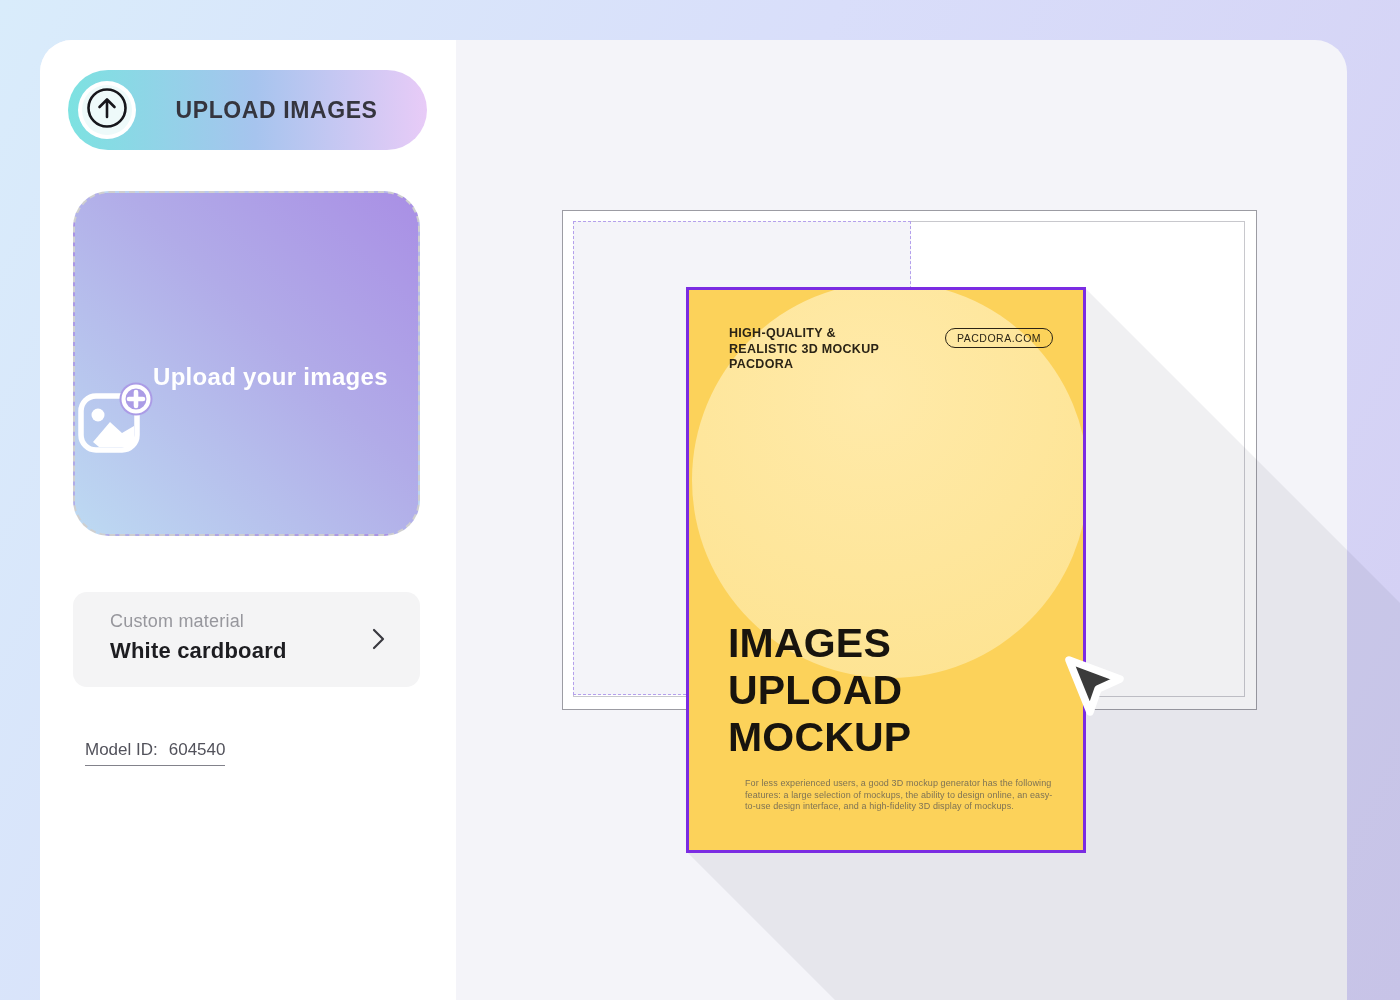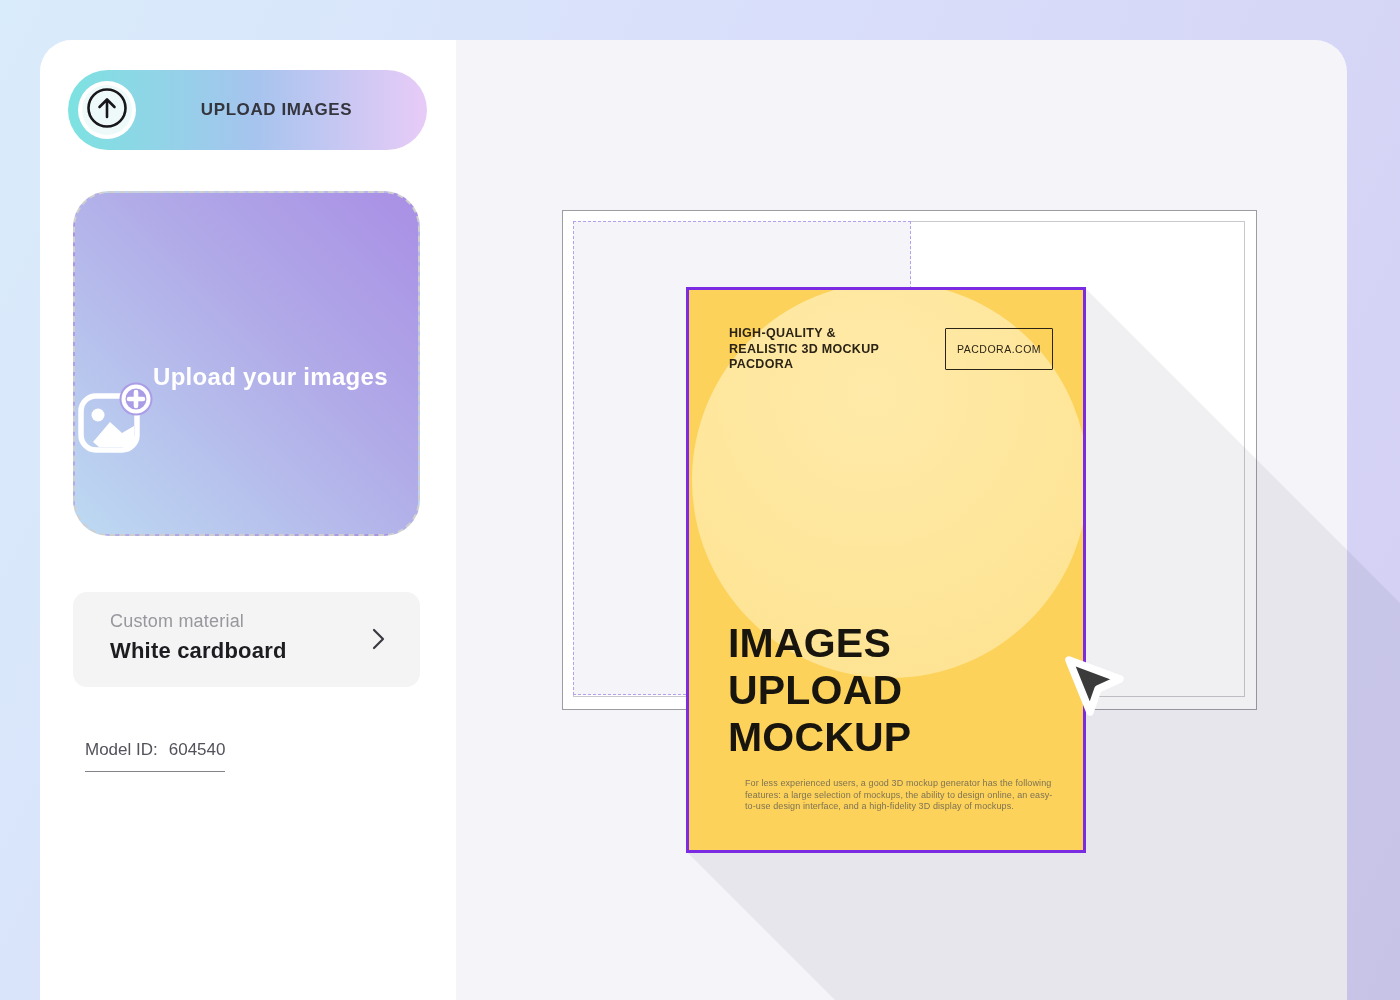--- a/index.html
+++ b/index.html
@@ -23,40 +23,40 @@
   .pill-circle{
     position:absolute;left:10px;top:11px;width:58px;height:58px;border-radius:50%;
     background:#ffffff;display:flex;align-items:center;justify-content:center;
   }
   .pill-circle-inner{
     width:50px;height:50px;border-radius:50%;background:#eefafa;
     display:flex;align-items:center;justify-content:center;
   }
   .pill-label{
     flex:1;text-align:center;padding-left:58px;
-    font-size:17px;font-weight:700;letter-spacing:.6px;color:#35353e;
+    font-size:23px;font-weight:700;letter-spacing:.6px;color:#35353e;
   }
   .dropzone{
     position:absolute;left:33px;top:151px;width:343px;height:341px;border-radius:36px;
     border:2px dashed #cfcfcf;
     background:linear-gradient(to top right,#bddaf2 0%,#b1abe8 58%,#a98fe5 100%);
     display:flex;flex-direction:row;align-items:center;cursor:pointer;
   }
   .dropzone-icon{margin-top:112px;}
   .dropzone-label{margin-top:26px;color:#ffffff;font-size:24px;font-weight:700;letter-spacing:.3px;}
   .material-card{
     position:absolute;left:33px;top:552px;width:347px;height:95px;border-radius:14px;
     background:#f4f4f5;cursor:pointer;
   }
   .material-label{position:absolute;left:37px;top:19px;font-size:18px;color:#97979d;letter-spacing:.2px;}
   .material-value{position:absolute;left:37px;top:46px;font-size:22px;font-weight:700;color:#1d1d21;letter-spacing:.2px;}
   .material-chevron{position:absolute;right:30px;top:34px;}
   .model-id{
     position:absolute;left:45px;top:700px;display:inline-block;
-    font-size:17px;color:#52525b;border-bottom:1.5px solid #82828b;padding-bottom:11px;cursor:pointer;
+    font-size:17px;color:#52525b;border-bottom:1.5px solid #82828b;padding-bottom:5px;cursor:pointer;
   }
   .model-id .model-id-value{margin-left:11px;}
   
   .artboard{
     position:absolute;left:522px;top:170px;width:695px;height:500px;
     background:#ffffff;border:1.5px solid #9c9ca3;box-sizing:border-box;
   }
   .spread-rect{
     position:absolute;left:10px;top:10px;width:672px;height:476px;
     border:1px solid #c8c8cd;box-sizing:border-box;background:#ffffff;
@@ -74,22 +74,22 @@
   }
   .flyer-highlight{
     position:absolute;left:3px;top:-8px;width:396px;height:396px;border-radius:50%;
     background:radial-gradient(circle at 45% 28%,#ffeaa9 0%,#fde28e 100%);
   }
   .flyer-header{
     position:absolute;left:40px;top:36px;
     font-size:12.5px;line-height:15.5px;font-weight:700;letter-spacing:.3px;color:#2b2416;
   }
   .flyer-badge{
-    position:absolute;left:256px;top:38px;padding:14px 11px;
-    border:1.2px solid #2b2416;border-radius:1px;
+    position:absolute;left:256px;top:38px;padding:3px 11px;
+    border:1.2px solid #2b2416;border-radius:10px;
     font-size:10.5px;font-weight:500;letter-spacing:.5px;color:#2b2416;white-space:nowrap;
   }
   .flyer-title{
     position:absolute;left:39px;top:330px;
     font-size:41px;line-height:47px;font-weight:700;letter-spacing:.2px;color:#18140e;
   }
   .flyer-body{
     position:absolute;left:56px;top:488px;width:308px;
     font-size:9px;line-height:11.5px;color:#7e7354;letter-spacing:.1px;
   }

